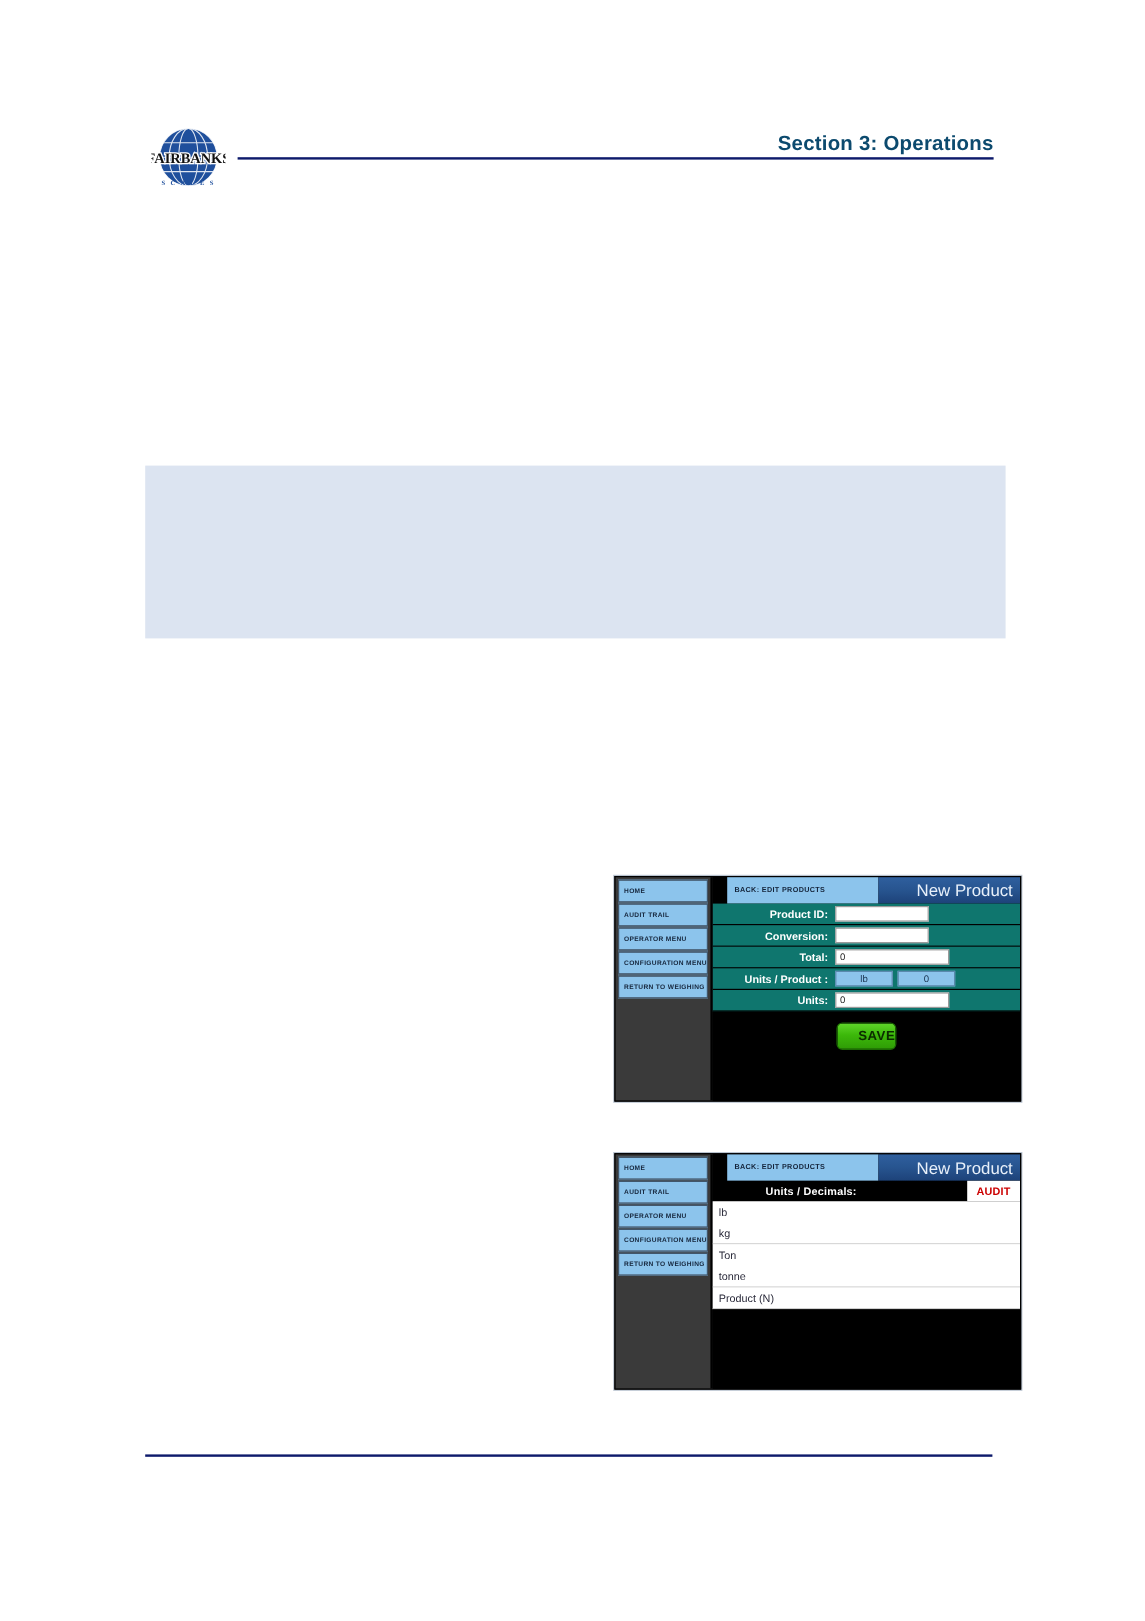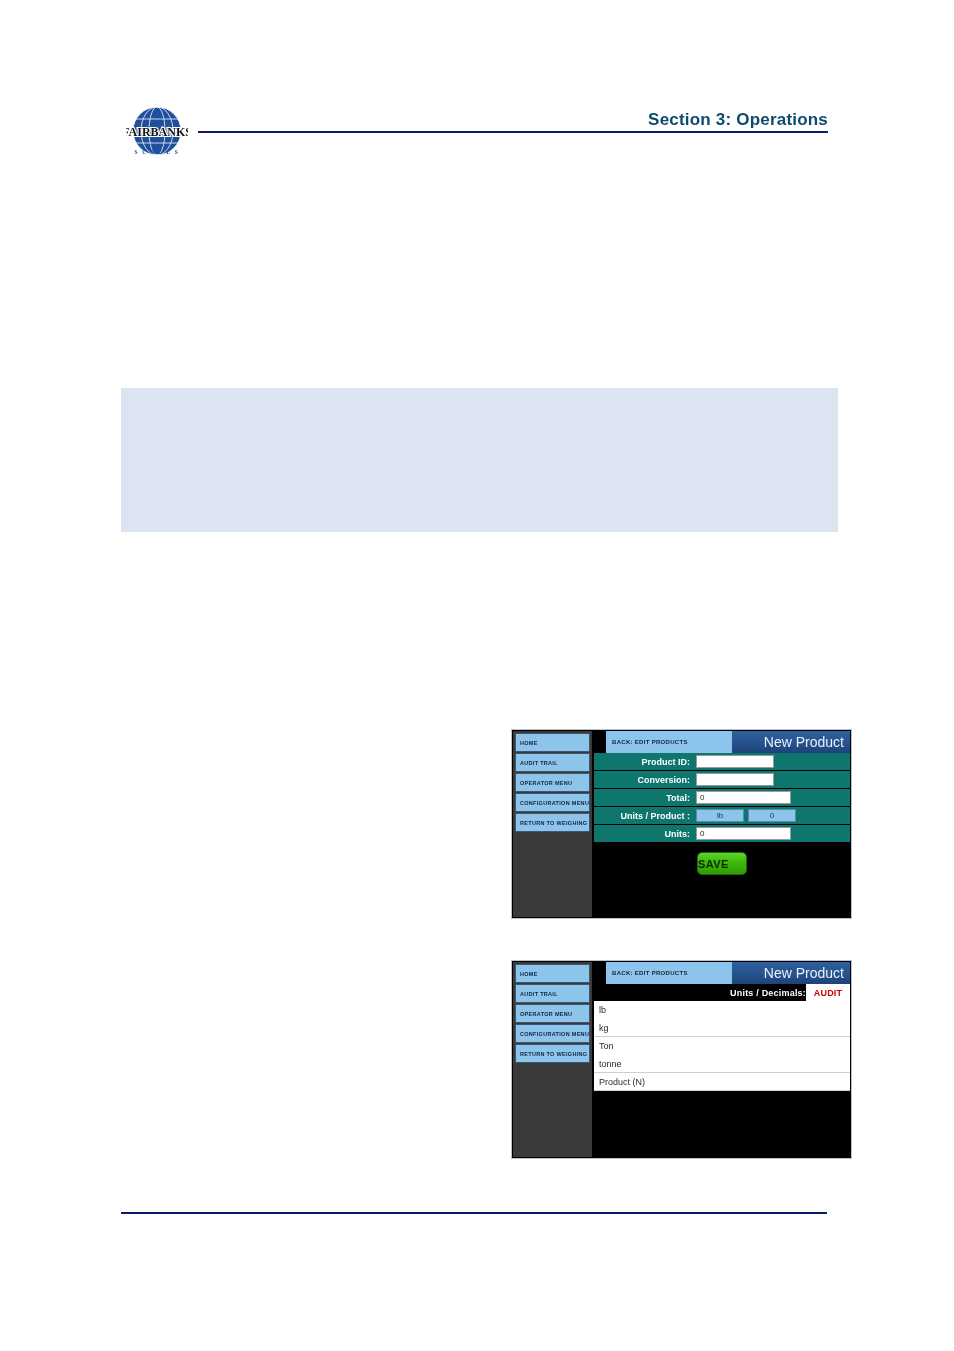--- a/index.html
+++ b/index.html
@@ -227,39 +227,39 @@
     padding-top: 9px;
   }
   .save-button {
     width: 48px;
     height: 21px;
     border-radius: 5px;
     background: linear-gradient(to bottom, #5fd62a 0%, #3cb80a 45%, #2f9c06 100%);
     border: 1px solid #1c6b04;
     display: flex;
     align-items: center;
-    justify-content: flex-start;
+    justify-content: flex-end;
     font-size: 11px;
     font-weight: bold;
     color: #0b2b00;
     letter-spacing: 0.4px;
   }
 
   
   .picker-header {
     display: flex;
     align-items: center;
     height: 17px;
     flex: 0 0 17px;
     background: #000000;
     position: relative;
   }
   .picker-header-title {
     flex: 1 1 auto;
-    text-align: right;
+    text-align: left;
     font-size: 9px;
     font-weight: bold;
     color: #ffffff;
     letter-spacing: 0.2px;
     padding-left: 44px;
     box-sizing: border-box;
   }
   .picker-cancel {
     flex: 0 0 44px;
     height: 17px;

